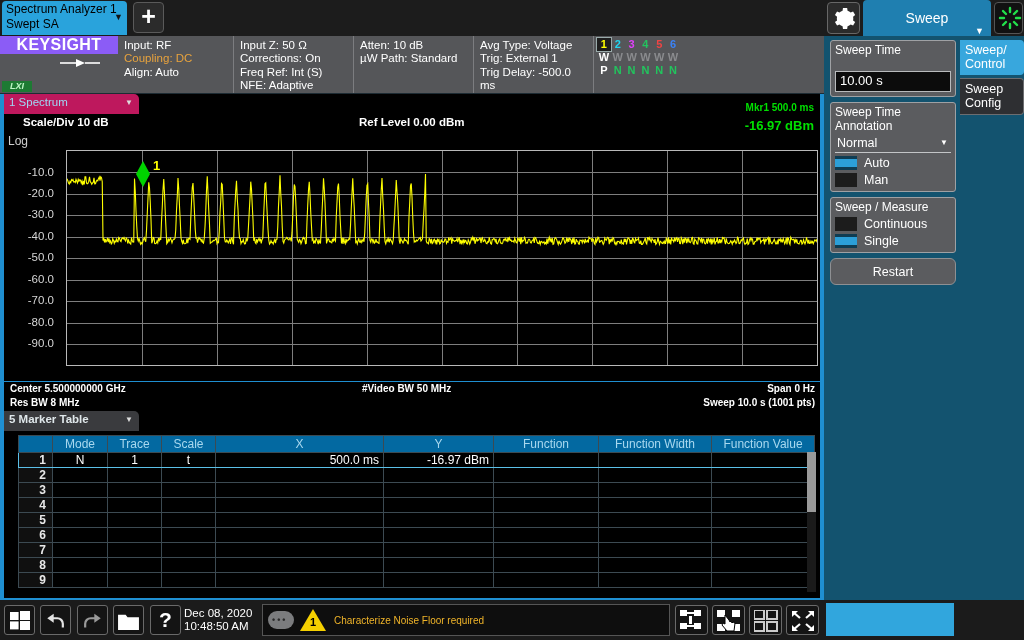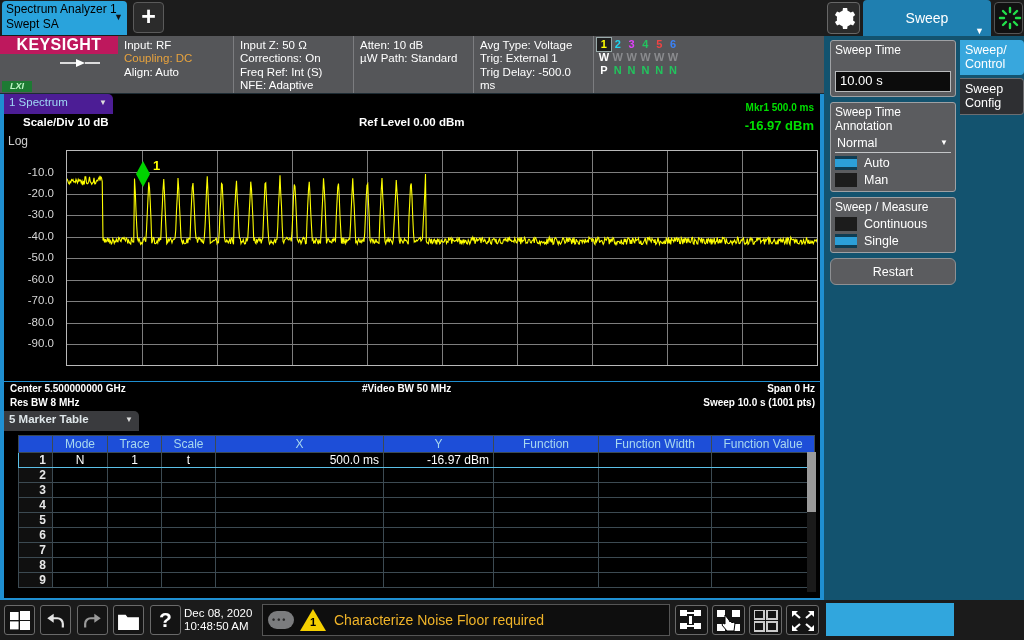--- a/index.html
+++ b/index.html
@@ -29,21 +29,21 @@
 
   
   .statusbar {
     position: absolute; left: 0; top: 36px; width: 824px; height: 58px;
     background: #555659; display: flex; border-bottom: 1px solid #1d2b33;
   }
   .sb-cell { border-right: 1px solid #7c7d80; padding: 3px 6px 0 6px;
              font-size: 11.5px; color: #fff; line-height: 13.4px; }
   .sb-logo { width: 118px; background: #555659; position: relative; border-right: none;
              padding: 0; }
-  .keysight-bar { background: #be185d; height: 18px; width: 118px;
+  .keysight-bar { background: #8b5cf6; height: 18px; width: 118px;
     color: #fff; font-size: 16px; font-weight: bold; text-align: center;
     letter-spacing: 0.4px; line-height: 18px; }
   .sig-icon { position: absolute; right: 18px; top: 22px; width: 40px; height: 10px; }
   .lxi { position: absolute; left: 2px; bottom: 1px; background: #1d7a33; color: #bdf5c5;
     font-size: 9px; font-style: italic; font-weight: bold; padding: 0 8px; line-height: 11px; }
   .sb-c1 { width: 116px; }
   .sb-c2 { width: 120px; }
   .sb-c3 { width: 120px; }
   .sb-c4 { width: 140px; }
   .sb-c5 { width: 120px; }
@@ -53,22 +53,22 @@
   .trrow span { width: 14px; text-align: center; }
   .tr-sel { background: #1e1e1e; outline: 1px solid #9aa; color: #ffff00; }
   .t1{color:#ffff00;} .t2{color:#22d3ee;} .t3{color:#e040fb;}
   .t4{color:#22c55e;} .t5{color:#ef4444;} .t6{color:#3b82f6;}
   .w-on { color: #ffffff; } .w-off { color: #8a8b8e; }
   .p-on { color: #ffffff; } .n-on { color: #22c55e; }
 
   
   .meas-pane { position: absolute; left: 0; top: 94px; width: 824px; height: 317px;
     background: #000; border-left: 4px solid #1f8fd1; border-right: 4px solid #1f8fd1; }
-  .pane-tab { position: absolute; left: 0; top: 0; width: 109px; height: 20px;
-    background: #4c1d95; color: #9fd8f5; font-size: 11.5px; padding: 2px 4px 0 5px;
+  .pane-tab { position: absolute; left: 0; top: 0; width: 135px; height: 20px;
+    background: #be185d; color: #9fd8f5; font-size: 11.5px; padding: 2px 4px 0 5px;
     border-radius: 0 5px 0 0; }
   .pane-tab .chev { position: absolute; right: 6px; top: 4px; font-size: 8px; color: #ddd; }
   .scale-div { position: absolute; left: 7px; top: 22px; font-size: 11.5px;
     color: #fff; font-weight: bold; padding-left: 12px; }
   .ref-level { position: absolute; left: 355px; top: 22px; font-size: 11.5px;
     color: #fff; font-weight: bold; }
   .mkr-line1 { position: absolute; right: 6px; top: 8px; font-size: 10px;
     color: #00e000; font-weight: bold; }
   .mkr-line2 { position: absolute; right: 6px; top: 24px; font-size: 13px;
     color: #00e000; font-weight: bold; }
@@ -95,21 +95,21 @@
   
   .mkr-pane { position: absolute; left: 0; top: 411px; width: 824px; height: 189px;
     background: #000; border-left: 4px solid #1f8fd1; border-right: 4px solid #1f8fd1;
     border-bottom: 2px solid #1f8fd1; }
   .mk-tab { position: absolute; left: 0; top: 0; width: 135px; height: 20px;
     background: #3a3b3e; color: #dfe7ea; font-size: 11.5px; padding: 2px 4px 0 5px;
     border-radius: 0 5px 0 0; font-weight: bold; }
   .mk-tab .chev { position: absolute; right: 6px; top: 4px; font-size: 8px; color: #ddd; }
   .mk-table { position: absolute; left: 14px; top: 24px; width: 796px;
     border-collapse: collapse; table-layout: fixed; }
-  .mk-table th { background: #1d4ed8; color: #a8d8ef; font-size: 12px; font-weight: normal;
+  .mk-table th { background: #0369a1; color: #a8d8ef; font-size: 12px; font-weight: normal;
     height: 17px; border: 1px solid #3c4a52; }
   .mk-table td { background: #000; color: #fff; font-size: 12px; height: 14.5px;
     border: 1px solid #3c4a52; padding: 0 4px; }
   .mk-table td.idx { background: #101010; color: #e8e8e8; text-align: right;
     padding-right: 6px; font-weight: bold; }
   .row-sel td { border-top: 1px solid #5bc0e8; border-bottom: 1px solid #5bc0e8; }
   .row-sel td:first-child { border-left: 1px solid #5bc0e8; }
   .row-sel td:last-child { border-right: 1px solid #5bc0e8; }
   .c-center { text-align: center; }
   .c-right { text-align: right; }
@@ -167,21 +167,21 @@
     background: #0e0e0e; border: 1px solid #555; display: flex; align-items: center; }
   .chat-icon { width: 26px; height: 18px; background: #7b7c7e; border-radius: 9px;
     margin-left: 5px; position: relative; }
   .chat-icon b { position: absolute; left: 4px; top: 5px; color: #2a2a2a; font-size: 9px;
     letter-spacing: 2px; line-height: 8px; }
   .warn-tri { width: 0; height: 0; border-left: 13px solid transparent;
     border-right: 13px solid transparent; border-bottom: 22px solid #f5d000;
     position: relative; margin-left: 6px; }
   .warn-tri i { position: absolute; left: -3px; top: 7px; width: 6px; color: #000;
     font-size: 11px; font-weight: bold; font-style: normal; text-align: center; }
-  .msgtext { color: #f0b429; font-size: 14px; margin-left: 8px; }
+  .msgtext { color: #f0b429; font-size: 10px; margin-left: 8px; }
   .blue-strip { position: absolute; left: 826px; top: 3px; width: 128px; height: 33px;
     background: #31a6dd; }
 </style>
 </head>
 <body>
 
 <div class="root">
 
   <div class="tabstrip">
     <div class="app-tab">

